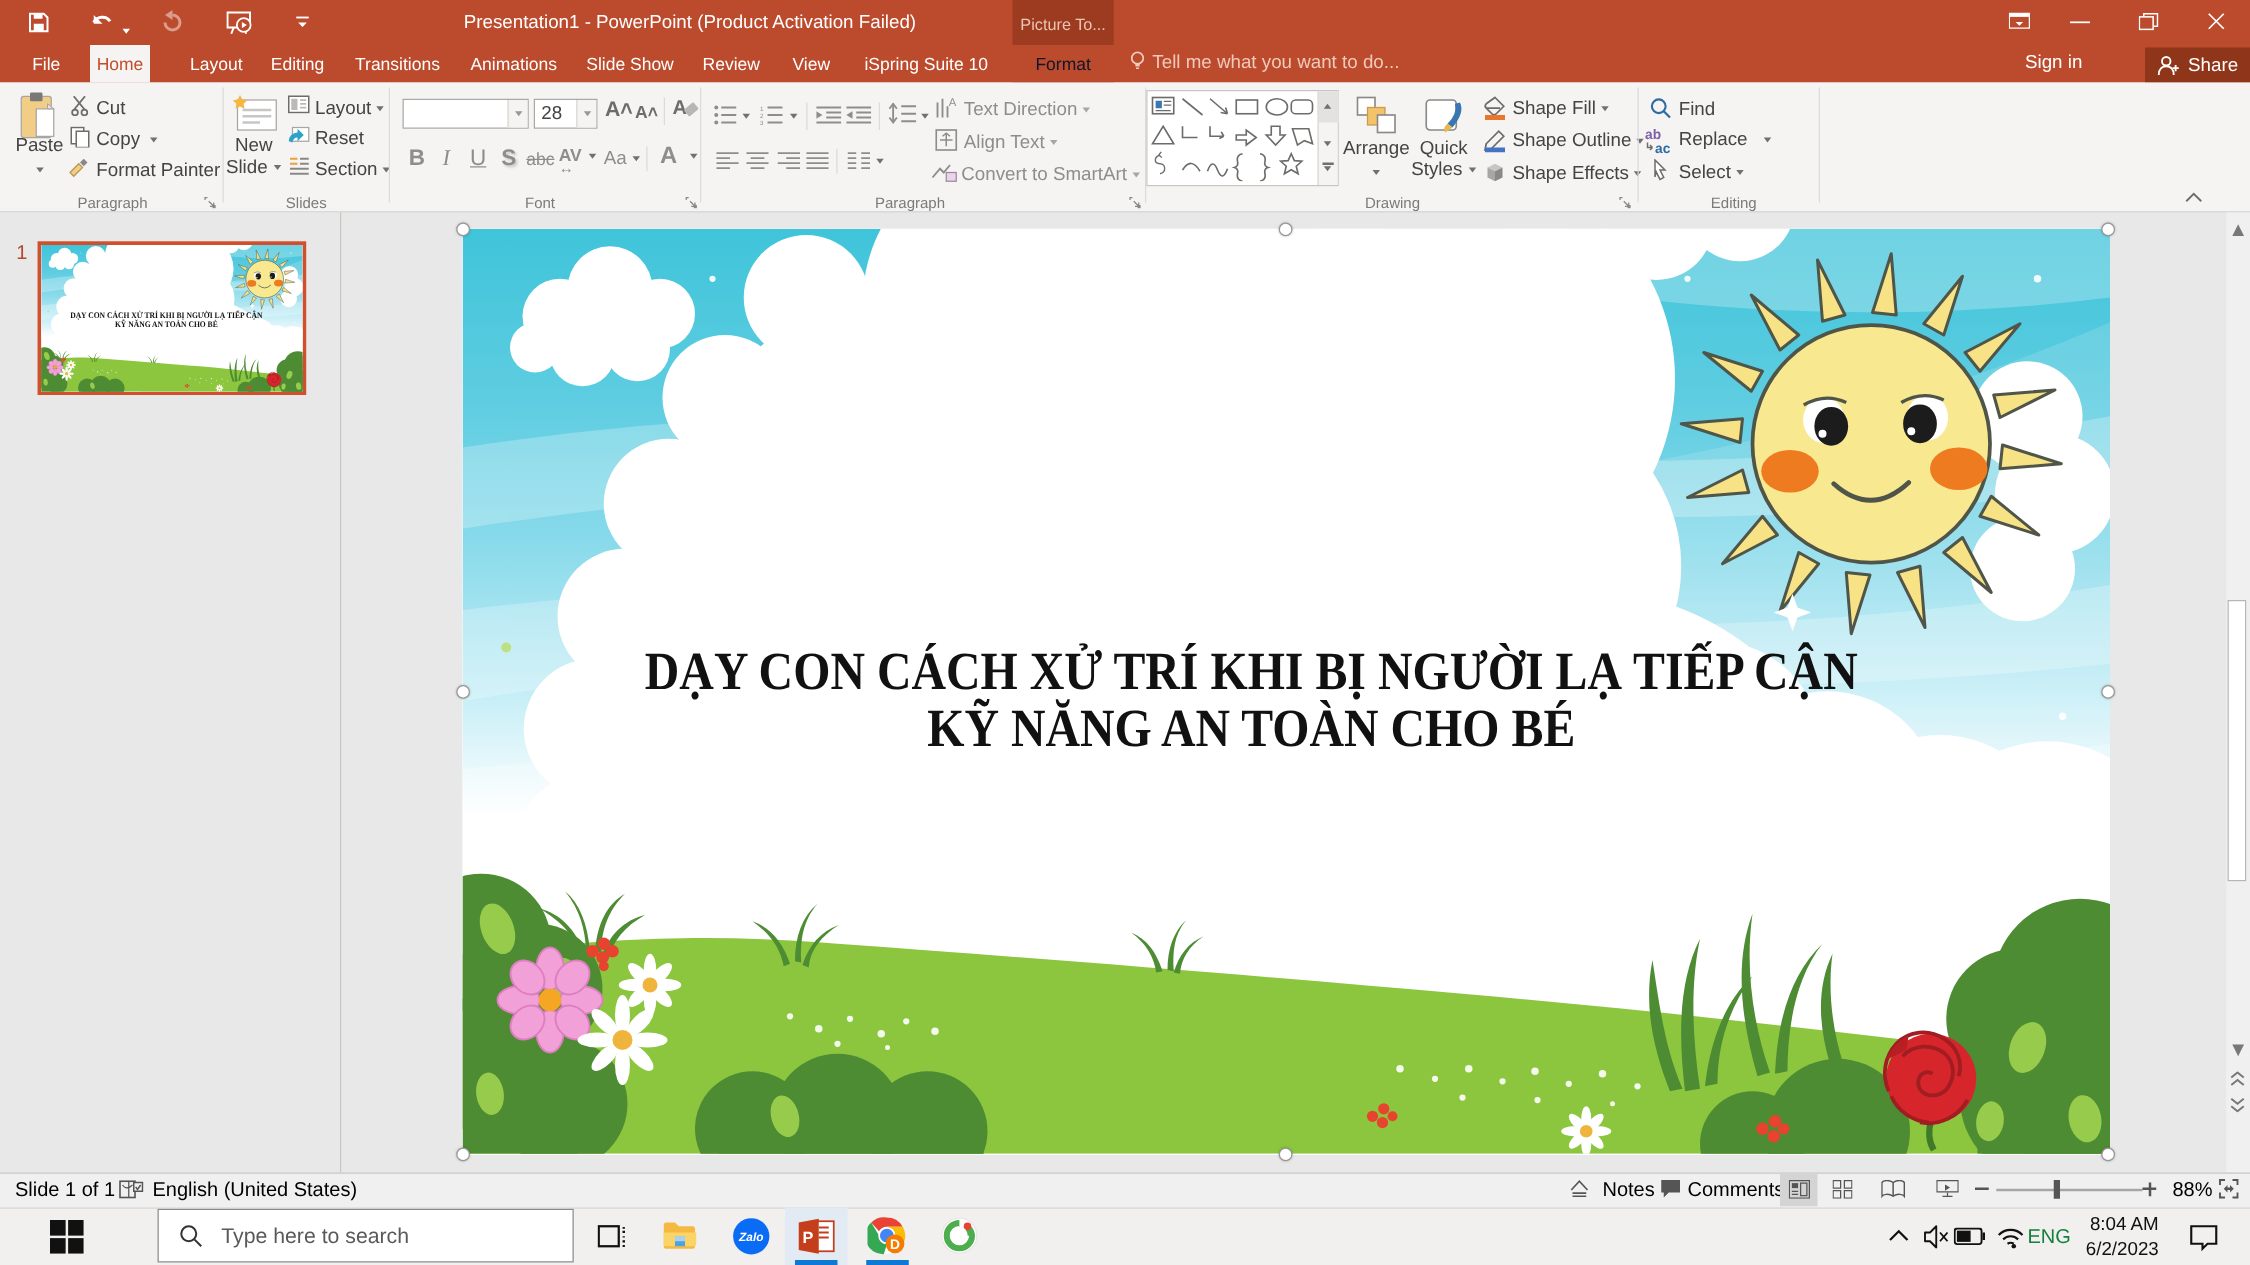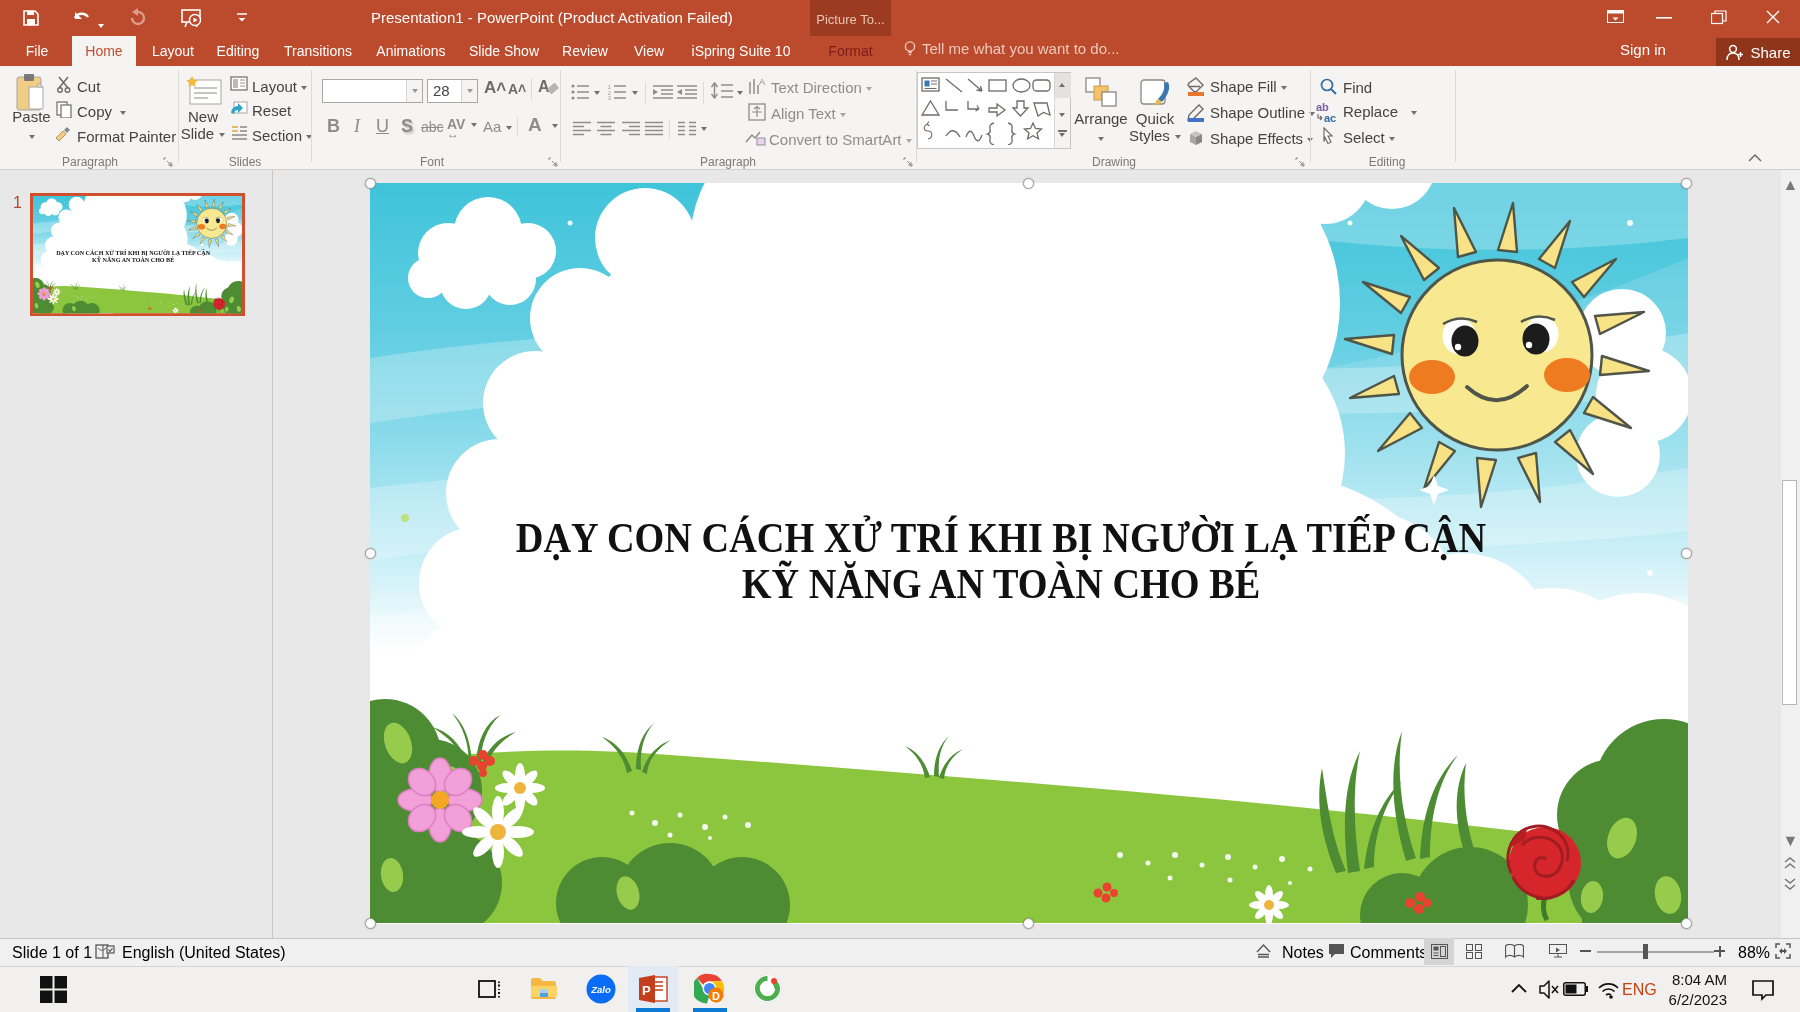--- a/index.html
+++ b/index.html
@@ -98,30 +98,30 @@
   <svg class="abs" style="left:1711px;top:10px" width="16" height="15" viewBox="0 0 16 15">
     <rect x="0.5" y="3.5" width="11" height="10" fill="none" stroke="#fff" stroke-width="1.2"></rect>
     <path d="M4 3.5 V1 h11 v10 h-3" fill="none" stroke="#fff" stroke-width="1.2"></path>
   </svg>
   <svg class="abs" style="left:1766px;top:10px" width="14" height="14" viewBox="0 0 14 14">
     <path d="M1 1 L13 13 M13 1 L1 13" stroke="#fff" stroke-width="1.4"></path>
   </svg>
 
   <div id="tabrow"></div>
   <div class="tab" style="left:14px;width:46px">File</div>
-  <div class="tab" id="hometab" style="left:72px;width:64px">Home</div>
+  <div class="tab" id="hometab" style="left:72px;width:48px">Home</div>
   <div class="tab" style="left:146px;width:54px">Layout</div>
   <div class="tab" style="left:208px;width:60px">Editing</div>
   <div class="tab" style="left:276px;width:84px">Transitions</div>
   <div class="tab" style="left:368px;width:86px">Animations</div>
   <div class="tab" style="left:462px;width:84px">Slide Show</div>
   <div class="tab" style="left:554px;width:62px">Review</div>
   <div class="tab" style="left:624px;width:50px">View</div>
   <div class="tab" style="left:682px;width:118px">iSpring Suite 10</div>
-  <div class="tab" style="left:810px;width:81px;color:#7f1d1d">Format</div>
+  <div class="tab" style="left:810px;width:81px;color:#0f172a">Format</div>
   <div id="tellme" style="top:40px">
     <svg width="16" height="18" viewBox="0 0 16 18" style="vertical-align:-4px">
         <circle cx="8" cy="6.5" r="4.6" fill="none" stroke="#f0cabb" stroke-width="1.4"></circle>
         <path d="M6.3 11h3.4v2.2h-3.4z M6.8 14h2.4v1.2h-2.4z" fill="#f0cabb"></path>
       </svg>
     Tell me what you want to do...
   </div>
   <div id="signin">Sign in</div>
   <div id="sharebtn" style="top:38px;height:28px">
     <svg width="19" height="17" viewBox="0 0 19 17" style="margin-right:6px">
@@ -727,20 +727,27 @@
   <div class="abs" style="left:1643px;top:944px;width:5px;height:15px;background:#555"></div>
   <div class="abs" style="left:1714px;top:950px;width:11px;height:2px;background:#555"></div>
   <div class="abs" style="left:1718.5px;top:945.5px;width:2px;height:11px;background:#555"></div>
   <div class="sitem" style="left:1738px;top:944px">88%</div>
   <svg class="abs" style="left:1774px;top:942px" width="18" height="18" viewBox="0 0 18 18">
     <path d="M2 6 V2 h4 M12 2 h4 v4 M16 12 v4 h-4 M6 16 H2 v-4" fill="none" stroke="#555" stroke-width="1.5"></path>
     <path d="M5 9 l3-3 v2 h2 v-2 l3 3 -3 3 v-2 h-2 v2 z" fill="#555"></path>
   </svg>
 
   <div id="taskbar"></div>
+  <div id="searchbox" style="top:967px">
+    <svg width="20" height="20" viewBox="0 0 20 20" style="margin-left:16px">
+        <circle cx="8" cy="8" r="6" fill="none" stroke="#333" stroke-width="1.6"></circle>
+        <path d="M12.5 12.5 L18 18" stroke="#333" stroke-width="1.6"></path>
+      </svg>
+    <span style="margin-left:14px;font-size:17px;color:#595959">Type here to search</span>
+  </div>
   <svg class="abs" style="left:40px;top:976px" width="27" height="27" viewBox="0 0 27 27">
     <rect x="0" y="0" width="12.5" height="12.5" fill="#111"></rect>
       <rect x="14.5" y="0" width="12.5" height="12.5" fill="#111"></rect>
     <rect x="0" y="14.5" width="12.5" height="12.5" fill="#111"></rect>
       <rect x="14.5" y="14.5" width="12.5" height="12.5" fill="#111"></rect>
   </svg>
   <svg class="abs" style="left:478px;top:977px" width="26" height="25" viewBox="0 0 26 25">
     <rect x="1" y="4" width="16" height="16" fill="none" stroke="#111" stroke-width="1.8"></rect>
     <path d="M21 6 v-1.5 M21 12 v1 M21 19 v1.5" stroke="#111" stroke-width="1.8"></path>
     <path d="M20 8.5 h2 M20 16 h2" stroke="#111" stroke-width="1.8"></path>
@@ -793,19 +800,19 @@
     <rect x="2.5" y="2.5" width="11" height="9" fill="#111"></rect>
   </svg>
   <svg class="abs" style="left:1597px;top:981px" width="23" height="18" viewBox="0 0 23 18">
     <g fill="none" stroke="#111" stroke-width="1.7">
       <path d="M2 7 a13 13 0 0 1 19 0"></path>
       <path d="M5.5 10.5 a8.5 8.5 0 0 1 12 0"></path>
       <path d="M9 14 a4.5 4.5 0 0 1 5 0"></path>
     </g>
     <circle cx="14" cy="16" r="1.8" fill="#111"></circle>
   </svg>
-  <div class="abs" style="left:1622px;top:981px;font-size:16px;color:#c2410c">ENG</div>
+  <div class="abs" style="left:1622px;top:981px;font-size:16px;color:#15803d">ENG</div>
   <div class="abs" style="left:1665px;top:970px;width:62px;text-align:right;font-size:15px;color:#111;line-height:20px">8:04 AM<br>6/2/2023</div>
   <svg class="abs" style="left:1751px;top:979px" width="24" height="23" viewBox="0 0 24 23">
     <path d="M2 2 h20 v14 h-7 l-4 4 v-4 H2z" fill="none" stroke="#111" stroke-width="1.7"></path>
   </svg>
 
 </div>
 
 </body></html>

